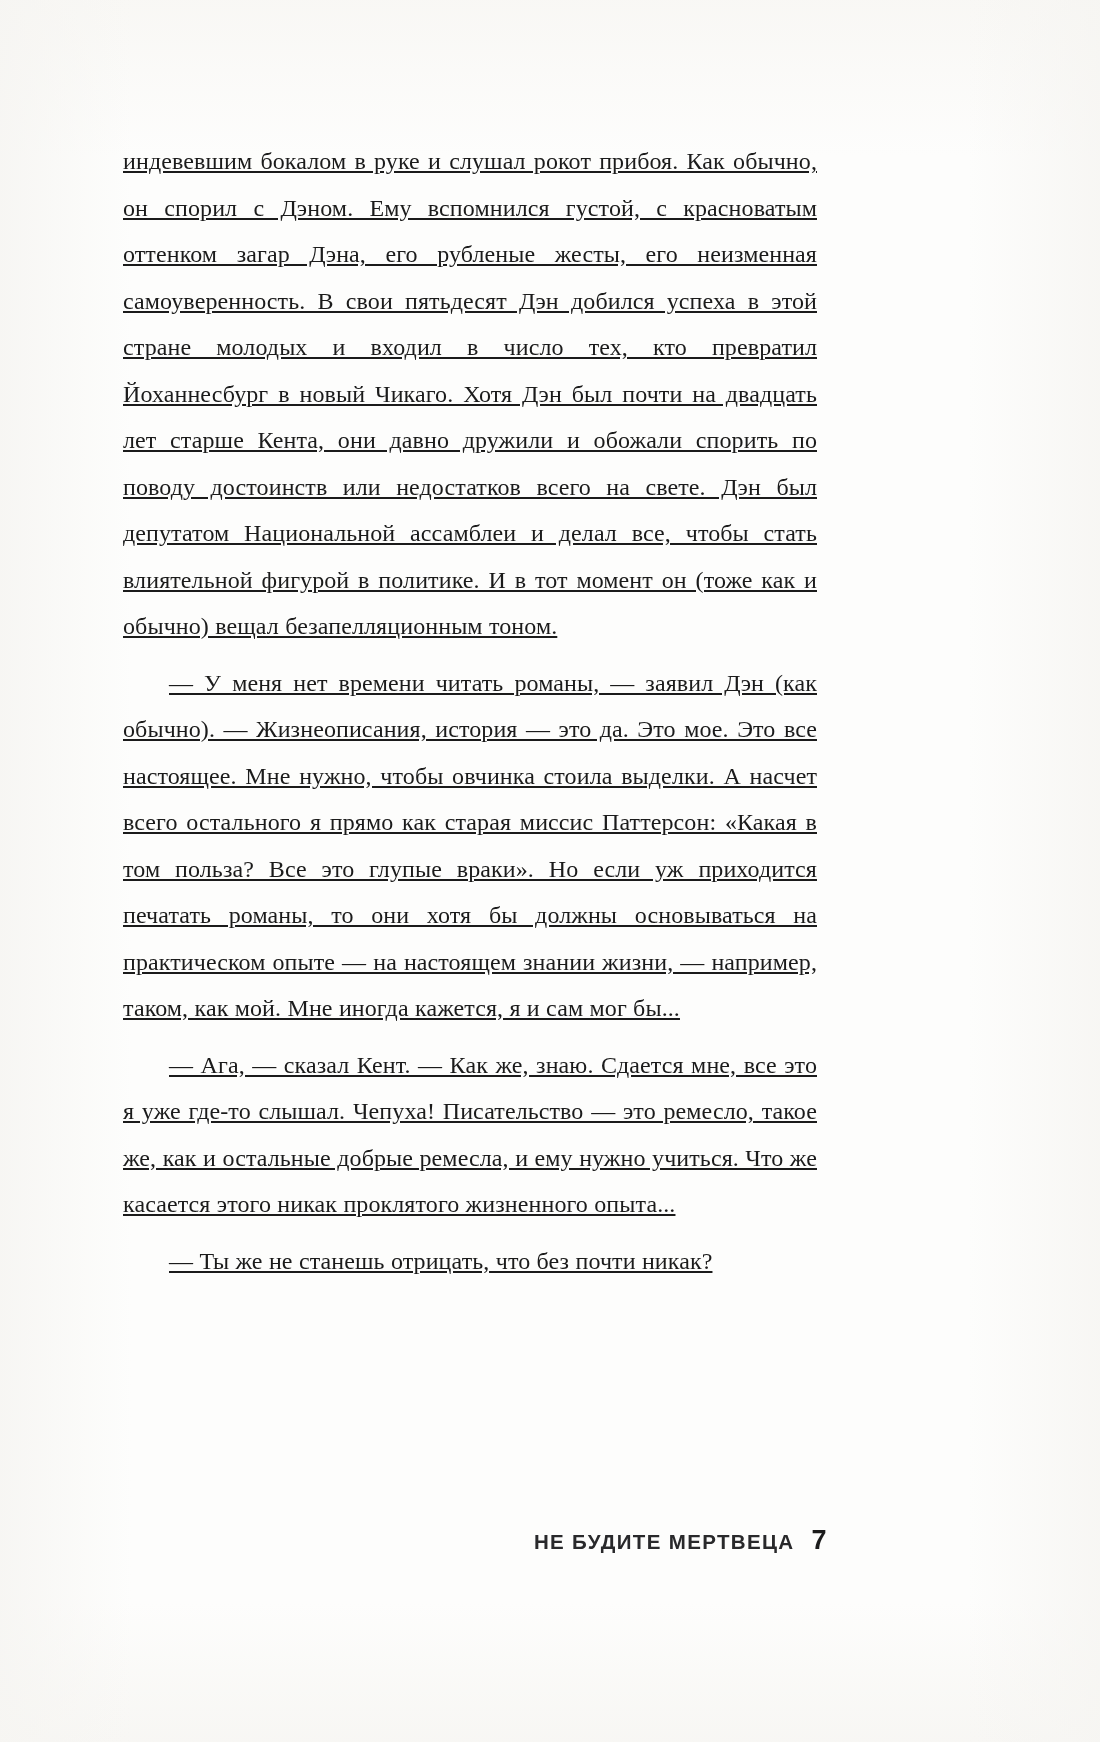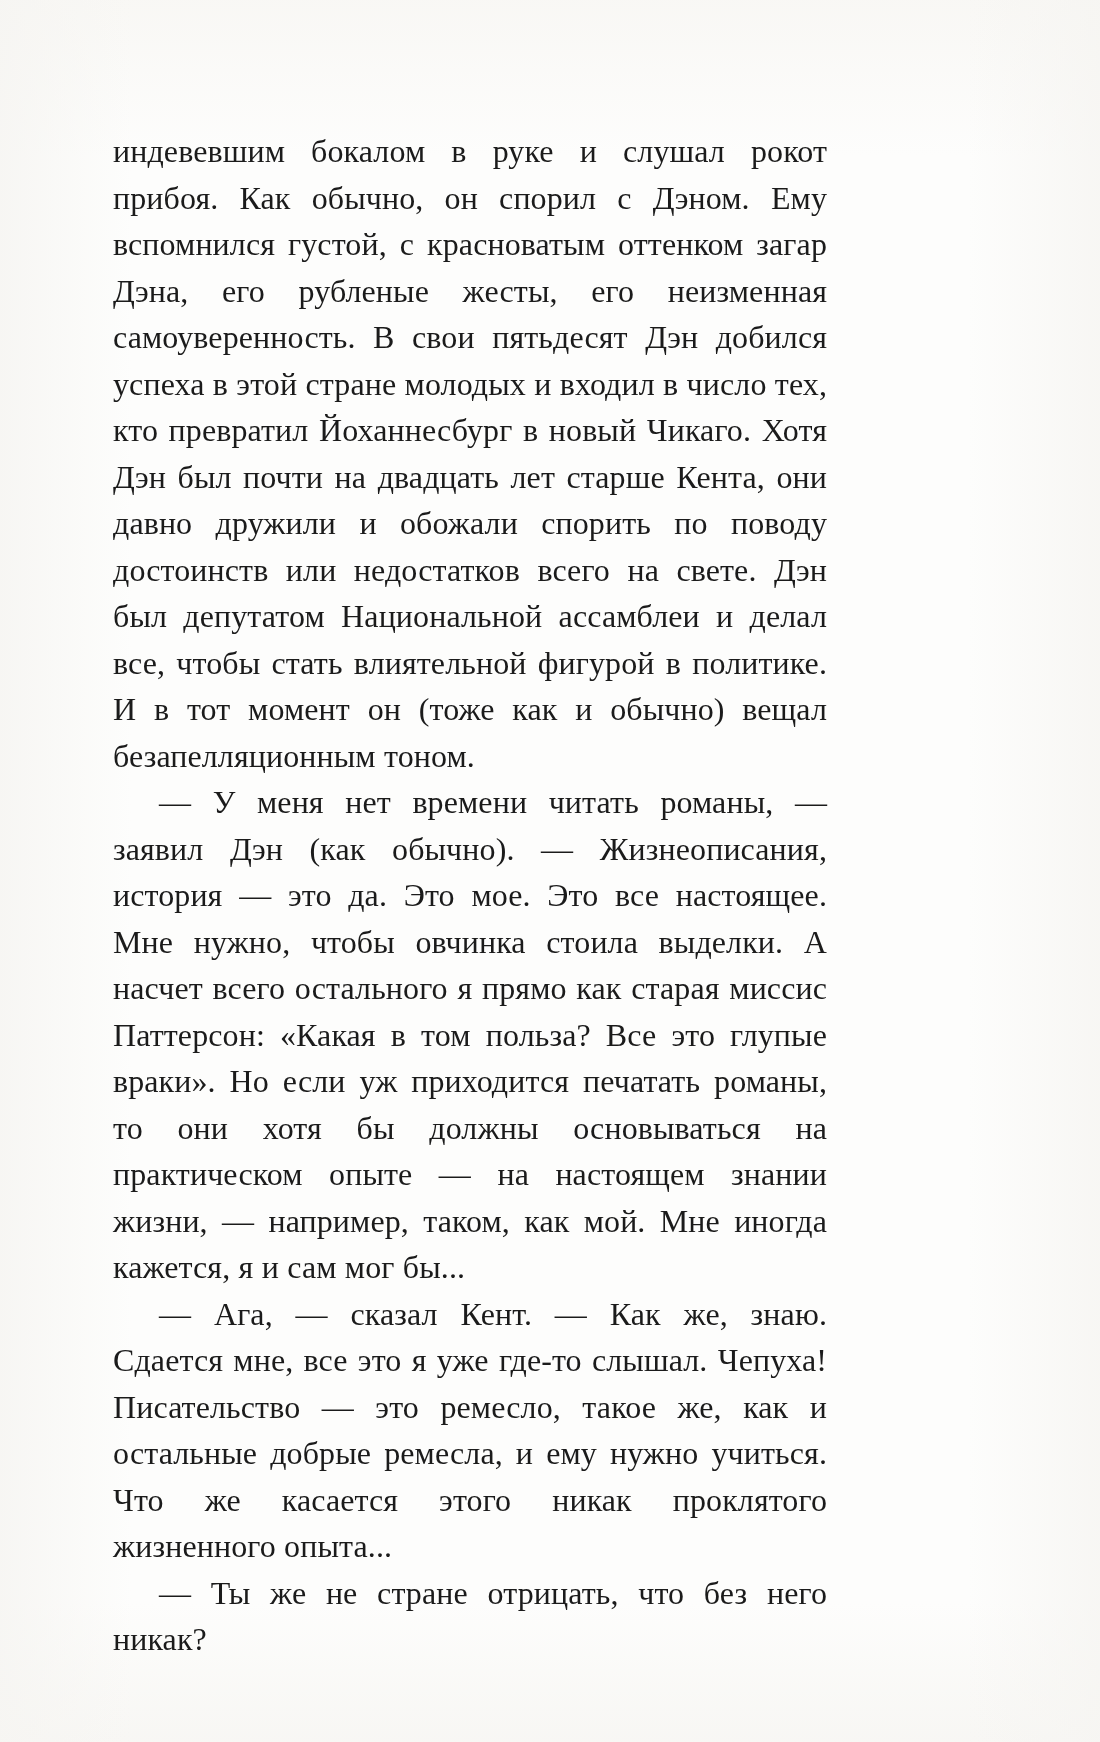--- a/index.html
+++ b/index.html
@@ -32,28 +32,29 @@
   }
 
   .text-block {
     position: absolute;
     left: 113px;
     top: 128px;
     width: 714px;
   }
 
   p.para {
-    margin: 0;
-    font-size: 32px;
+    margin: 10px;
+    font-size: 24px;
     line-height: 46.5px;
     text-align: justify;
     text-align-last: left;
     text-indent: 0;
     letter-spacing: 0.1px;
     word-spacing: 0.2px;
+    text-decoration: underline;
     -webkit-font-smoothing: antialiased;
   }
 
   p.para + p.para {
     text-indent: 46px;
   }
 
   .footer {
     position: absolute;
     left: 113px;
@@ -86,17 +87,21 @@
 <body>
 
 <div class="page">
 
   <div class="paper-tint"></div>
 
   <div class="text-block">
     <p class="para">индевевшим бокалом в руке и слушал рокот прибоя. Как обычно, он спорил с Дэном. Ему вспомнился густой, с красноватым оттенком загар Дэна, его рубленые жесты, его неизменная самоуверенность. В свои пятьдесят Дэн добился успеха в этой стране молодых и входил в число тех, кто превратил Йоханнесбург в новый Чикаго. Хотя Дэн был почти на двадцать лет старше Кента, они давно дружили и обожали спорить по поводу достоинств или недостатков всего на свете. Дэн был депутатом Национальной ассамблеи и делал все, чтобы стать влиятельной фигурой в политике. И в тот момент он (тоже как и обычно) вещал безапелляционным тоном.</p>
     <p class="para">— У меня нет времени читать романы, — заявил Дэн (как обычно). — Жизнеописания, история — это да. Это мое. Это все настоящее. Мне нужно, чтобы овчинка стоила выделки. А насчет всего остального я прямо как старая миссис Паттерсон: «Какая в том польза? Все это глупые враки». Но если уж приходится печатать романы, то они хотя бы должны основываться на практическом опыте — на настоящем знании жизни, — например, таком, как мой. Мне иногда кажется, я и сам мог бы...</p>
     <p class="para">— Ага, — сказал Кент. — Как же, знаю. Сдается мне, все это я уже где-то слышал. Чепуха! Писательство — это ремесло, такое же, как и остальные добрые ремесла, и ему нужно учиться. Что же касается этого никак проклятого жизненного опыта...</p>
-    <p class="para">— Ты же не стране отрицать, что без него никак?</p>
+    <p class="para">— Ты же не станешь отрицать, что без почти никак?</p>
   </div>
 
+  <div class="footer">
+    <span class="footer-title">НЕ БУДИТЕ МЕРТВЕЦА</span>
+    <span class="footer-pageno">7</span>
+  </div>
 
 </div>
 
 </body></html>

